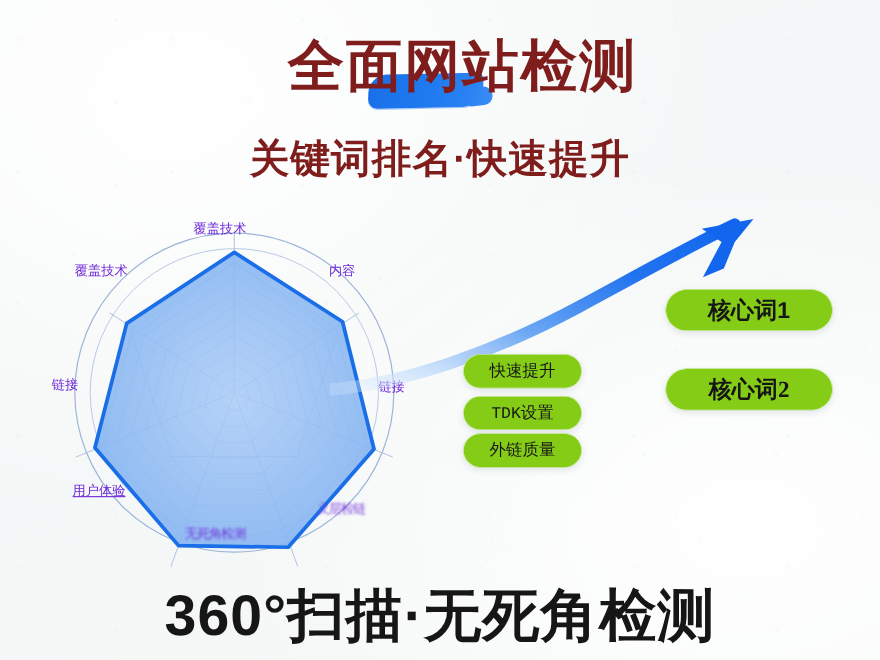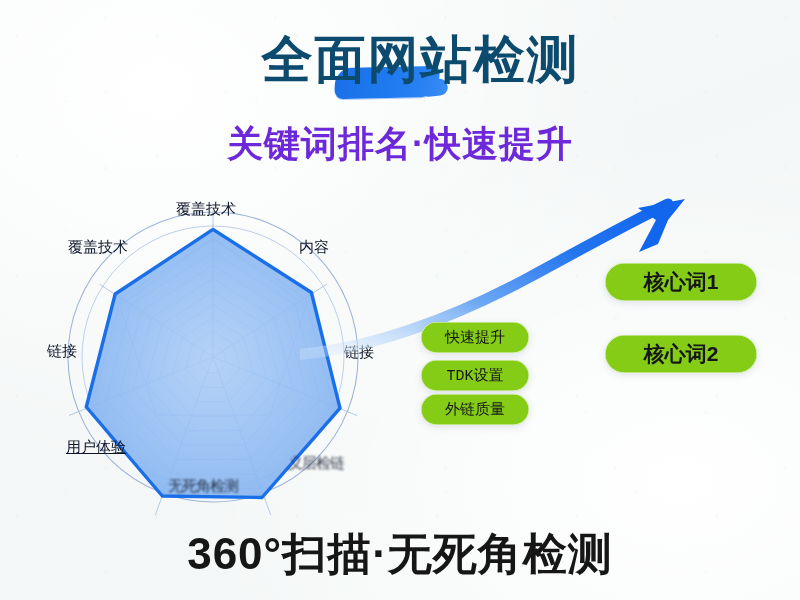--- a/index.html
+++ b/index.html
@@ -24,51 +24,51 @@
     background-size:140px 120px,170px 150px,120px 160px,190px 130px;
   }
 
   
   .title-wrap{
     position:absolute;left:0;right:0;top:34px;text-align:center;
   }
   .title{
     position:relative;display:inline-block;
     font-size:51px;line-height:1;font-weight:700;letter-spacing:2px;
-    color:#0c4a6e;
+    color:#7f1d1d;
     z-index:2;
     margin-left:41px;
   }
   .brush{
     position:absolute;left:73px;top:33px;width:104px;height:31px;
     background:linear-gradient(100deg,#1a6fe8 0%,#1f7bf0 55%,#2f86f5 100%);
     border-radius:16px 6px 18px 9px;
     transform:skewX(-4deg) rotate(-1.2deg);
     z-index:-1;
     box-shadow:0 1px 0 rgba(26,111,232,.35);
   }
   .brush:after{
     content:"";position:absolute;right:-9px;bottom:1px;width:22px;height:17px;
     background:linear-gradient(100deg,#2a82f2,#3a8df6);
     border-radius:3px 14px 12px 4px;transform:rotate(-5deg);
   }
   .subtitle{
     position:absolute;left:0;right:0;top:120px;text-align:center;
-    font-size:36px;font-weight:700;letter-spacing:1px;color:#6d28d9;
+    font-size:36px;font-weight:700;letter-spacing:1px;color:#7f1d1d;
   }
   .footline{
     position:absolute;left:0;right:0;top:525px;text-align:center;
-    font-size:44px;font-weight:700;letter-spacing:1px;color:#161616;
+    font-size:52px;font-weight:700;letter-spacing:1px;color:#161616;
   }
 
   
   .radar{position:absolute;left:45px;top:195px;width:340px;height:320px;}
   .radar svg{display:block;width:340px;height:320px;}
   .axis-label{
-    position:absolute;font-size:15px;color:#0f172a;white-space:nowrap;
+    position:absolute;font-size:12px;color:#6d28d9;white-space:nowrap;
     font-weight:500;
   }
   .lbl-blur{filter:blur(.9px);opacity:.85;letter-spacing:-1px;}
 
   
   .arrow{position:absolute;left:300px;top:180px;width:400px;height:180px;}
 
   
   .pill{
     position:absolute;background:#84cc16;border-radius:999px;
@@ -76,21 +76,21 @@
     box-shadow:0 2px 7px rgba(90,105,120,.16), 0 0 0 .5px rgba(255,255,255,.9) inset;
     color:#161616;
   }
   .pill-sm{width:108px;height:31px;font-size:15px;font-weight:500;}
   .pill-lg{width:152px;height:38px;font-size:21px;font-weight:700;}
 
   .p1{left:421px;top:322px;}
   .p2{left:421px;top:360px;font-family:Liberation Mono, monospace;}
   .p3{left:421px;top:394px;}
   .k1{left:605px;top:263px;}
-  .k2{left:605px;top:335px;}
+  .k2{left:605px;top:335px;font-family:Liberation Serif, serif;}
 </style>
 </head>
 <body>
 
 <div class="grain"></div>
 
 <div class="title-wrap">
   <div class="title">
     <span class="brush"></span>
     <span>全面网站检测</span>

